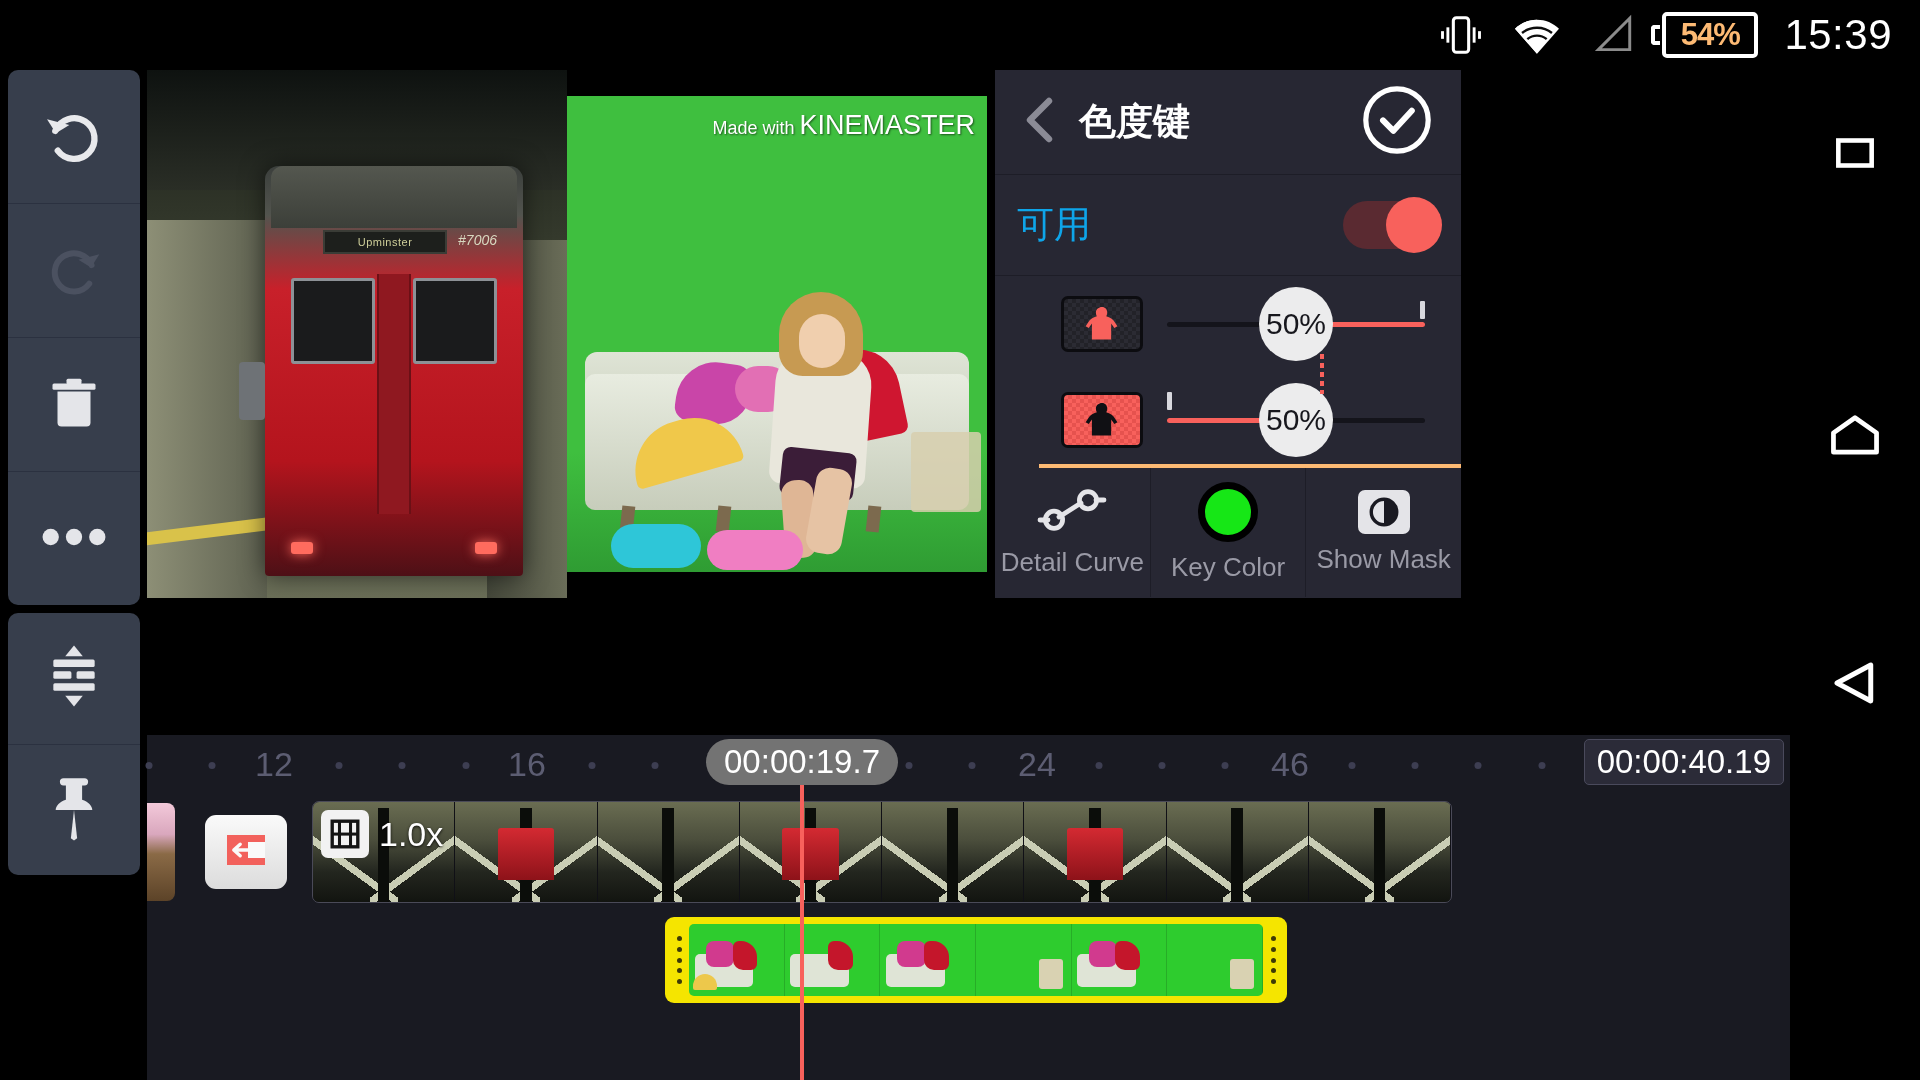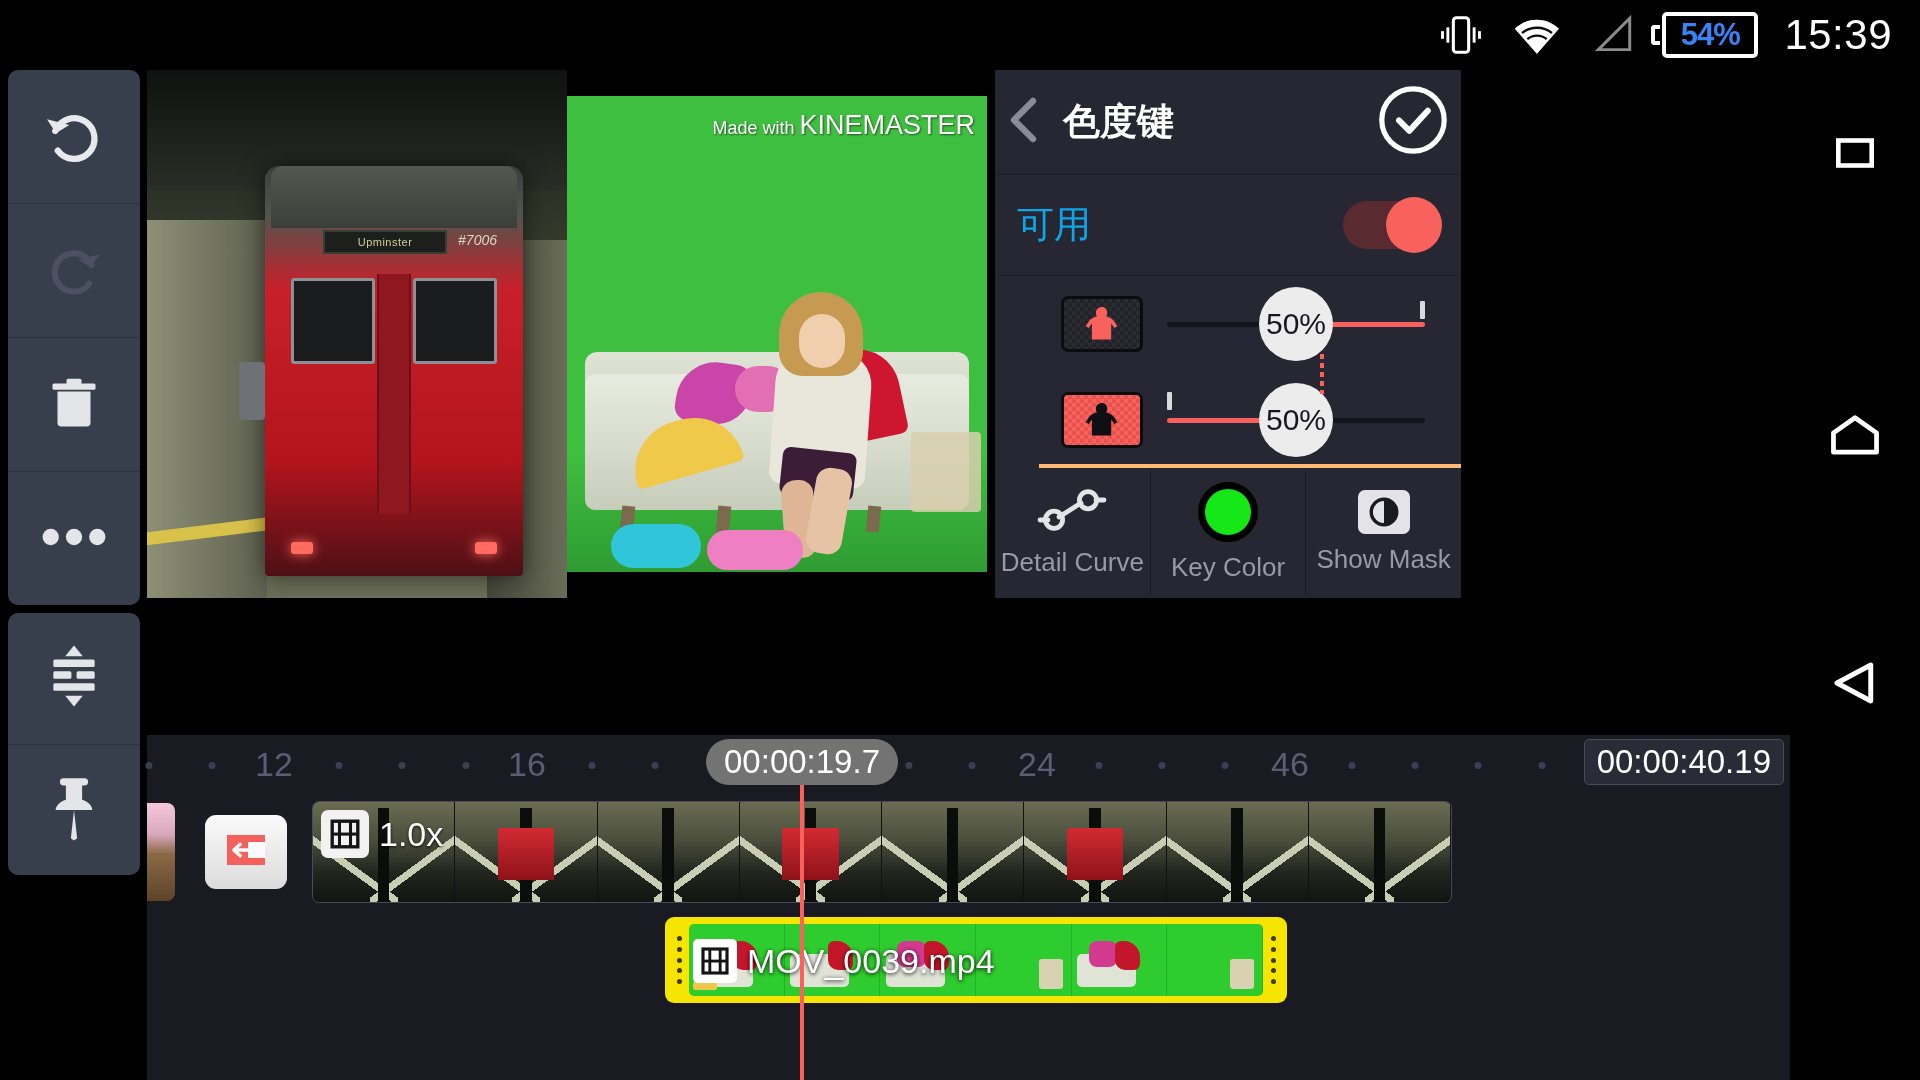--- a/index.html
+++ b/index.html
@@ -8,21 +8,21 @@
 
   
   #status-bar { position:absolute; left:0; top:0; width:1920px; height:70px;
     background:#000; display:flex; align-items:center; justify-content:flex-end; }
   #status-bar .sb-ico { margin-right:26px; display:flex; align-items:center; }
   #status-clock { color:#fff; font-size:42px; letter-spacing:0.5px; margin-right:28px;
     font-weight:400; }
   .batt-wrap { position:relative; display:flex; align-items:center; }
   .batt-body { width:96px; height:46px; border:4px solid #fff; border-radius:5px;
     display:flex; align-items:center; justify-content:center; }
-  .batt-body span { color:#3b82f6; font-size:31px; font-weight:700; letter-spacing:-1px; }
+  .batt-body span { color:#fdba74; font-size:31px; font-weight:700; letter-spacing:-1px; }
   .batt-nub { position:absolute; left:-11px; top:13px; width:9px; height:20px;
     border:4px solid #fff; border-right:none; border-radius:4px 0 0 4px; }
 
   
   #nav-bar { position:absolute; right:0; top:70px; width:130px; height:1010px;
     background:#000; display:flex; flex-direction:column; align-items:center; }
   #nav-bar .nav-btn { position:absolute; left:0; width:130px; display:flex;
     align-items:center; justify-content:center; }
 
   
@@ -110,21 +110,21 @@
   .gs-chair { position:absolute; right:6px; bottom:60px; width:70px; height:80px;
     background:#d7cfae; border-radius:4px; opacity:.85; }
   .gs-watermark { position:absolute; right:12px; top:14px; color:#fff; font-size:27px;
     text-shadow:1px 1px 2px rgba(0,0,0,.55); white-space:nowrap; }
   .gs-watermark .made { font-size:18px; }
   .gs-watermark .kine { font-weight:400; }
 
   
   #right-panel { position:absolute; left:995px; top:70px; width:466px; height:528px;
     background:#272733; }
-  #panel-header { height:105px; display:flex; align-items:center; padding:0 12px;
+  #panel-header { height:105px; display:flex; align-items:center; padding:0 28px;
     border-bottom:1px solid #1d1d27; }
   #panel-title { color:#fff; font-size:37px; margin-left:22px; font-weight:700; }
   #panel-check { margin-left:auto; }
   #enable-row { height:101px; display:flex; align-items:center; padding:0 22px;
     border-bottom:1px solid #1d1d27; }
   #enable-label { color:#0ea5e9; font-size:37px; }
   #enable-toggle { margin-left:auto; width:96px; height:48px; background:#5a2a31;
     border-radius:26px; position:relative; }
   #enable-toggle .knob { position:absolute; right:-3px; top:-4px; width:56px; height:56px;
     border-radius:50%; background:#f8615c; }
@@ -608,25 +608,14 @@
           </span>
       </span>
       <span class="grip">
           <i></i>
           <i></i>
           <i></i>
           <i></i>
           <i></i>
         </span>
     </div>
-    <div id="ov-tag">
-      <span class="fbox">
-        <svg width="30" height="30" viewBox="0 0 20 20">
-          <rect x="2" y="2" width="16" height="16" fill="none" stroke="#141414" stroke-width="2.1"></rect>
-          <rect x="5.6" y="2" width="1.9" height="16" fill="#141414"></rect>
-          <rect x="12.5" y="2" width="1.9" height="16" fill="#141414"></rect>
-          <rect x="2" y="9.1" width="16" height="1.9" fill="#141414"></rect>
-        </svg>
-      </span>
-      <span class="ftxt">MOV_0039.mp4</span>
-    </div>
   </div>
 </div>
 
 </body></html>

